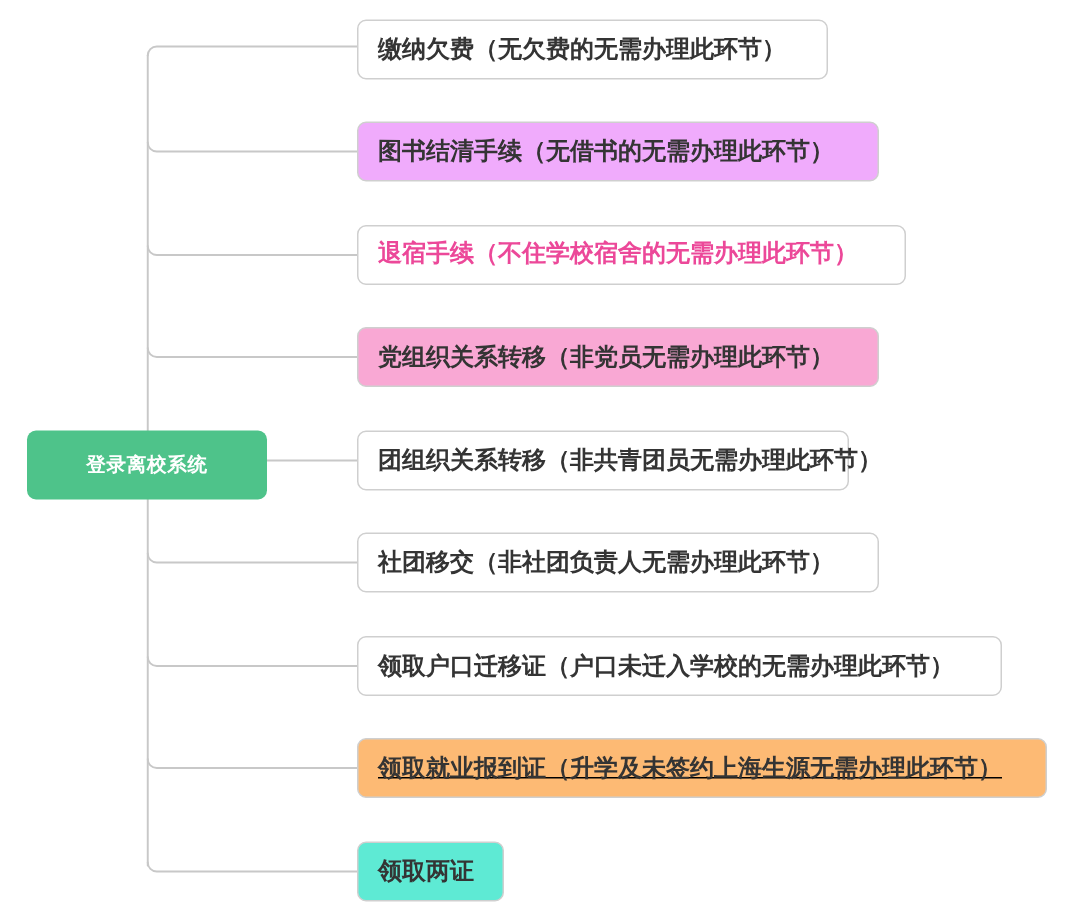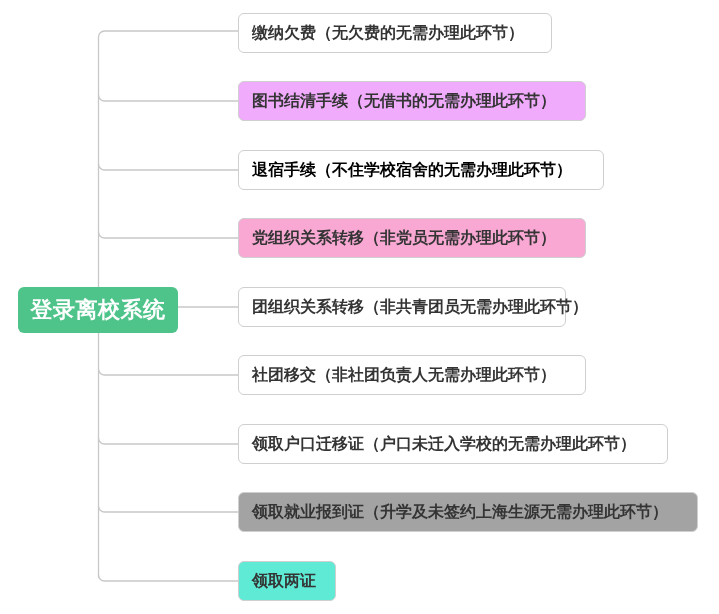--- a/index.html
+++ b/index.html
@@ -36,21 +36,21 @@
     background: #4ec38a;
     border-radius: 6px;
     display: flex;
     align-items: center;
     justify-content: center;
     box-sizing: border-box;
     z-index: 3;
   }
   .root-label {
     color: #ffffff;
-    font-size: 22px;
+    font-size: 13px;
     font-weight: bold;
     letter-spacing: 0.5px;
     line-height: 1;
     white-space: nowrap;
   }
   .child-node {
     position: absolute;
     height: 40px;
     background: #ffffff;
     border: 1px solid #cfcfcf;
@@ -105,40 +105,40 @@
 
   <div class="child-node" style="left: 238px; top: 13px; width: 314px; background: rgb(255, 255, 255); border-color: rgb(207, 207, 207);">
     <span class="child-label" style="color: rgb(52, 52, 52);">缴纳欠费（无欠费的无需办理此环节）</span>
   </div>
 
   <div class="child-node" style="left: 238px; top: 81px; width: 348px; background: #f0abfc; border-color: rgb(207, 207, 207);">
     <span class="child-label" style="color: rgb(52, 52, 52);">图书结清手续（无借书的无需办理此环节）</span>
   </div>
 
   <div class="child-node" style="left: 238px; top: 150px; width: 366px; background: rgb(255, 255, 255); border-color: rgb(207, 207, 207);">
-    <span class="child-label" style="color: #000000;">退宿手续（不住学校宿舍的无需办理此环节）</span>
+    <span class="child-label" style="color: #ec4899; font-family: Liberation Mono, monospace;">退宿手续（不住学校宿舍的无需办理此环节）</span>
   </div>
 
   <div class="child-node" style="left: 238px; top: 218px; width: 348px; background: #f9a8d4; border-color: rgb(207, 207, 207);">
     <span class="child-label" style="color: rgb(52, 52, 52);">党组织关系转移（非党员无需办理此环节）</span>
   </div>
 
   <div class="child-node" style="left: 238px; top: 287px; width: 328px; background: rgb(255, 255, 255); border-color: rgb(207, 207, 207);">
     <span class="child-label" style="color: rgb(52, 52, 52);">团组织关系转移（非共青团员无需办理此环节）</span>
   </div>
 
   <div class="child-node" style="left: 238px; top: 355px; width: 348px; background: rgb(255, 255, 255); border-color: rgb(207, 207, 207);">
     <span class="child-label" style="color: rgb(52, 52, 52);">社团移交（非社团负责人无需办理此环节）</span>
   </div>
 
   <div class="child-node" style="left: 238px; top: 424px; width: 430px; background: rgb(255, 255, 255); border-color: rgb(207, 207, 207);">
     <span class="child-label" style="color: rgb(52, 52, 52);">领取户口迁移证（户口未迁入学校的无需办理此环节）</span>
   </div>
 
-  <div class="child-node" style="left: 238px; top: 492px; width: 460px; background: #a3a3a3; border-color: rgb(207, 207, 207);">
+  <div class="child-node" style="left: 238px; top: 492px; width: 460px; background: #fdba74; border-color: rgb(207, 207, 207); text-decoration: underline;">
     <span class="child-label" style="color: rgb(52, 52, 52);">领取就业报到证（升学及未签约上海生源无需办理此环节）</span>
   </div>
 
   <div class="child-node" style="left: 238px; top: 561px; width: 98px; background: #5eead4; border-color: rgb(207, 207, 207);">
     <span class="child-label" style="color: rgb(52, 52, 52);">领取两证</span>
   </div>
 
 </div>
 
 </body></html>

